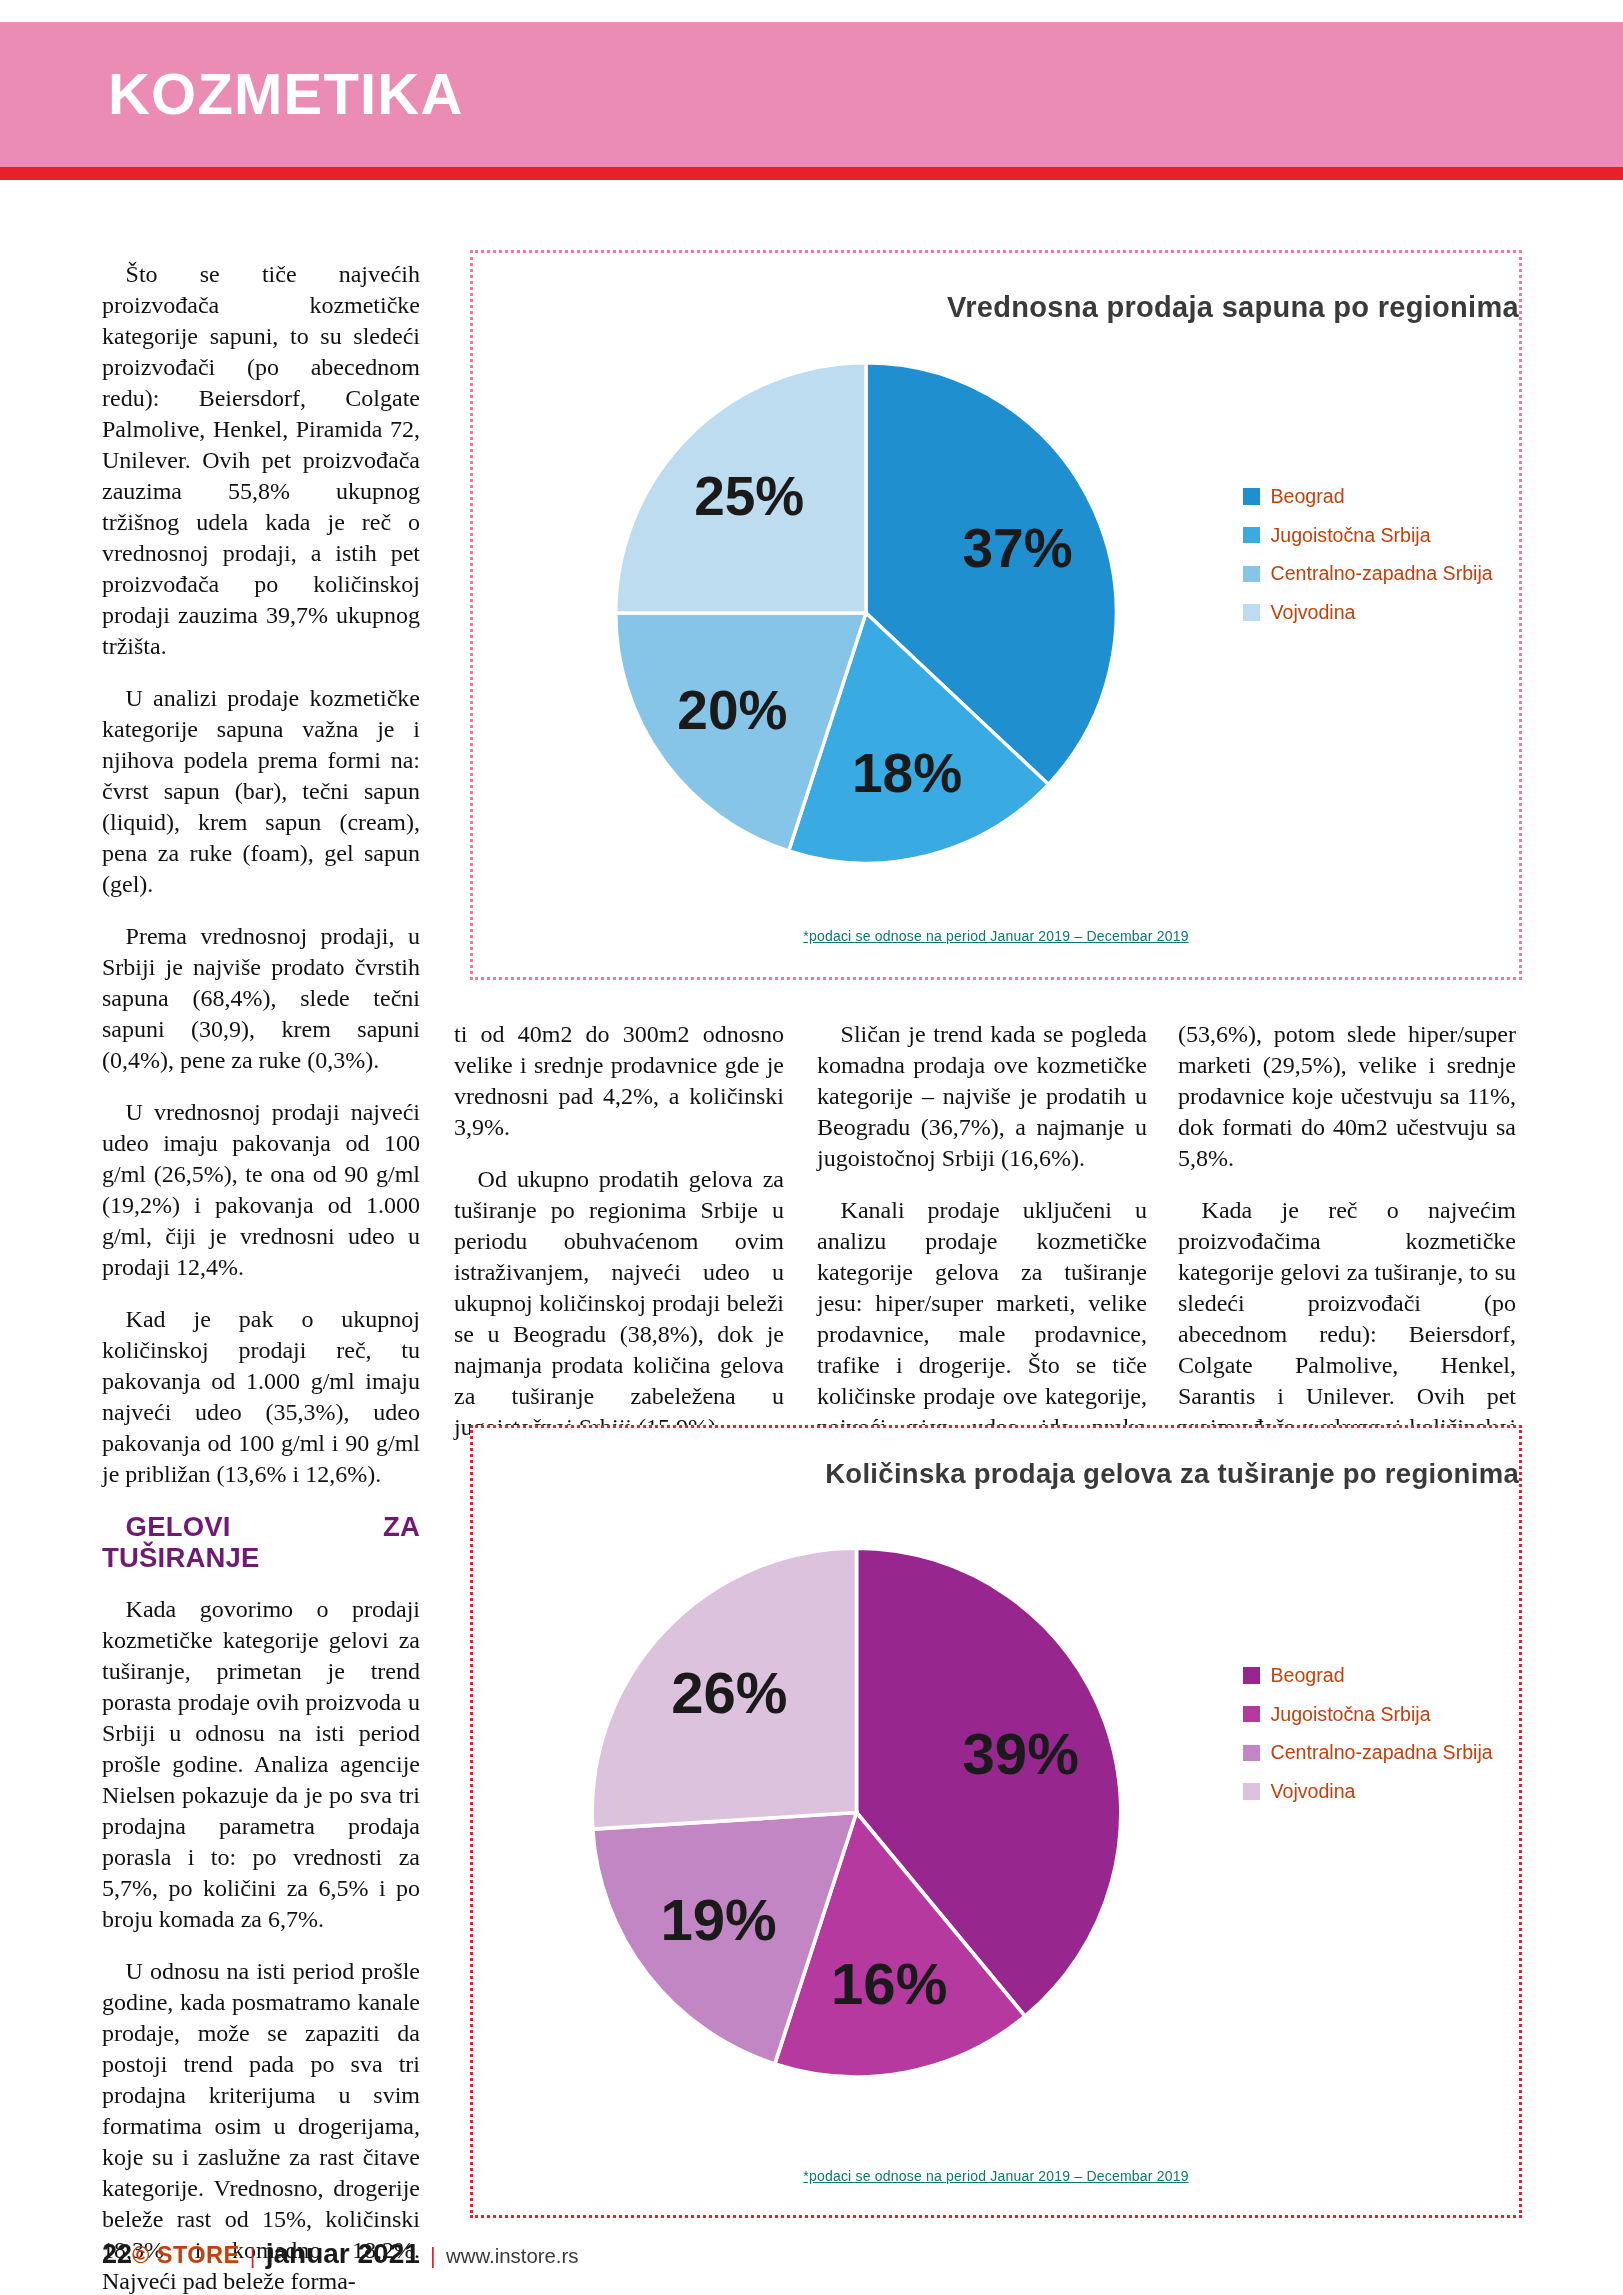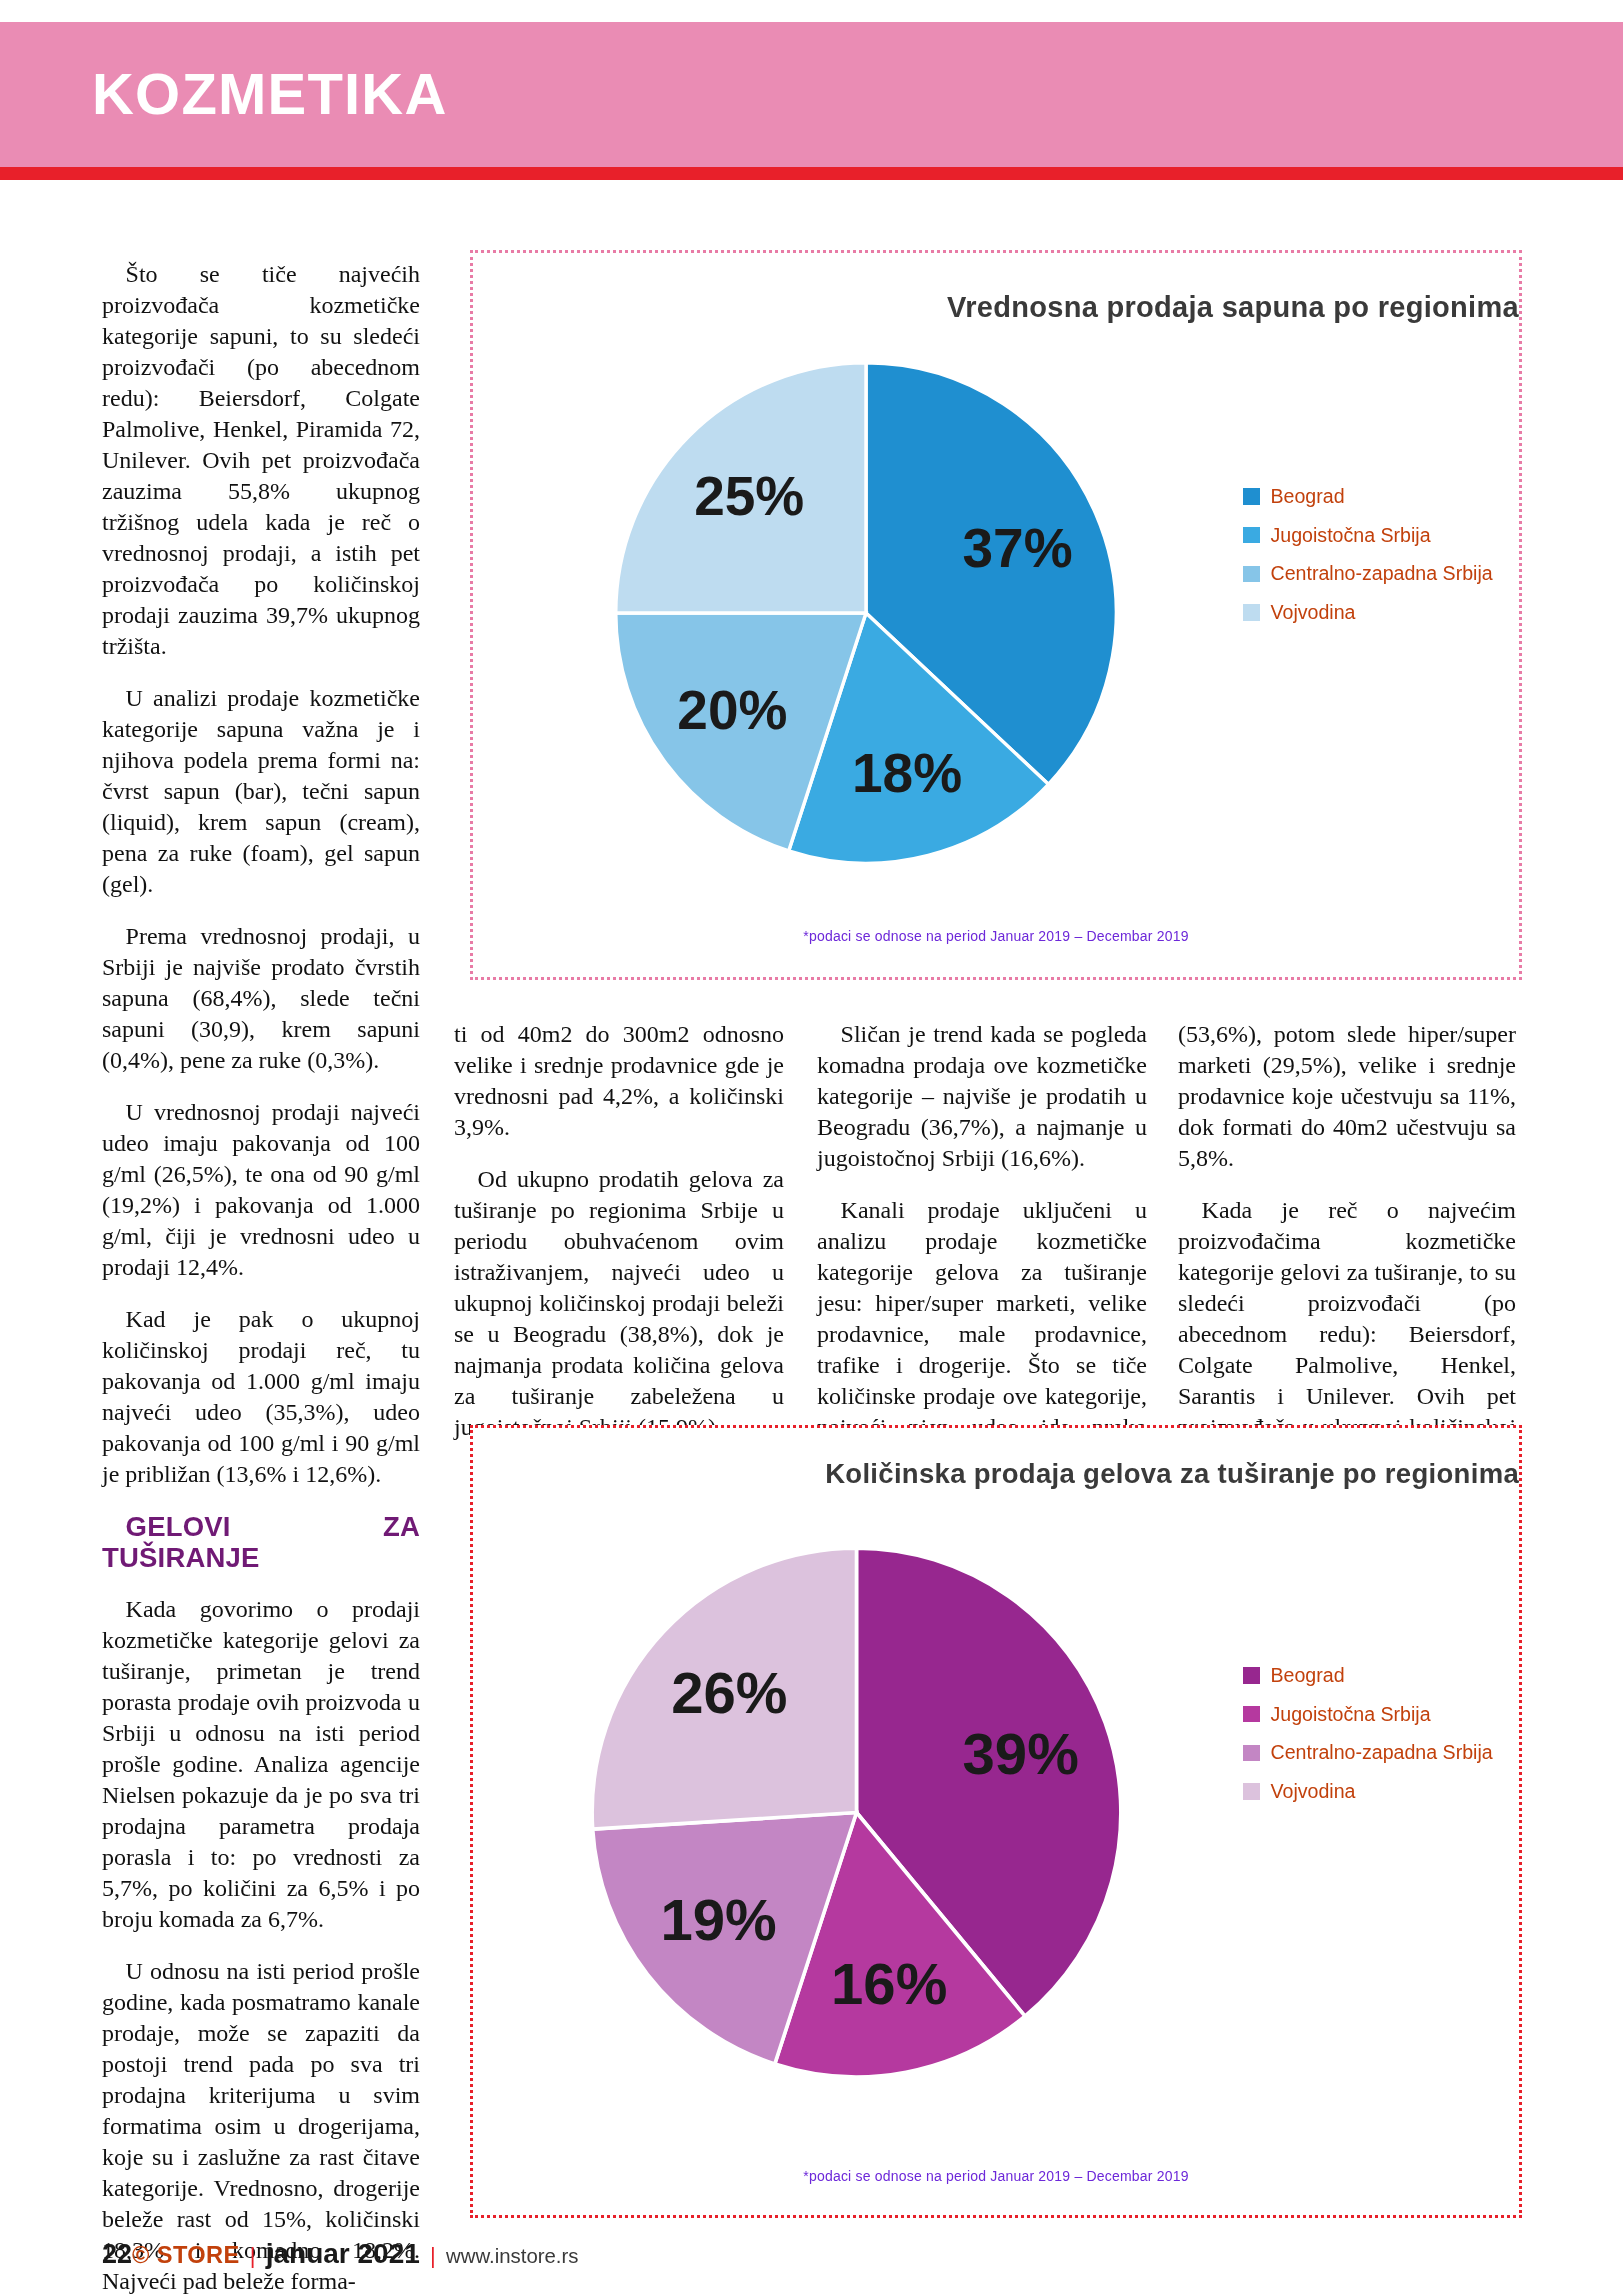--- a/index.html
+++ b/index.html
@@ -20,21 +20,21 @@
   .header-band {
     position: absolute;
     left: 0;
     top: 22px;
     width: 1623px;
     height: 145px;
     background: #ea8cb4;
   }
   .header-title {
     position: absolute;
-    left: 92px;
+    left: 108px;
     top: 60px;
     font-family: "Liberation Sans", sans-serif;
     font-weight: bold;
     font-size: 58px;
     letter-spacing: 1.2px;
     color: #ffffff;
   }
   .header-rule {
     position: absolute;
     left: 0;
@@ -100,22 +100,23 @@
   }
   #chart1 .chart-title { top: 38px; font-size: 29px; }
   #chart2 .chart-title { top: 30px; font-size: 27.5px; }
 
   .chart-note {
     position: absolute;
     left: 0; right: 0;
     text-align: center;
     font-family: "Liberation Sans", sans-serif;
     font-size: 14px;
-    color: #6d28d9;
+    color: #0f766e;
     letter-spacing: 0.2px;
+    text-decoration: underline;
   }
   #chart1 .chart-note { bottom: 33px; }
   #chart2 .chart-note { bottom: 31px; }
 
   
   .pie-wrap { position: absolute; }
   #chart1 .pie-wrap { left: 118px; top: 85px; width: 550px; height: 550px; }
   #chart2 .pie-wrap { left: 93px; top: 94px; width: 581px; height: 581px; }
   .pie-wrap svg { width: 100%; height: 100%; display: block; }
   .slice-label {

